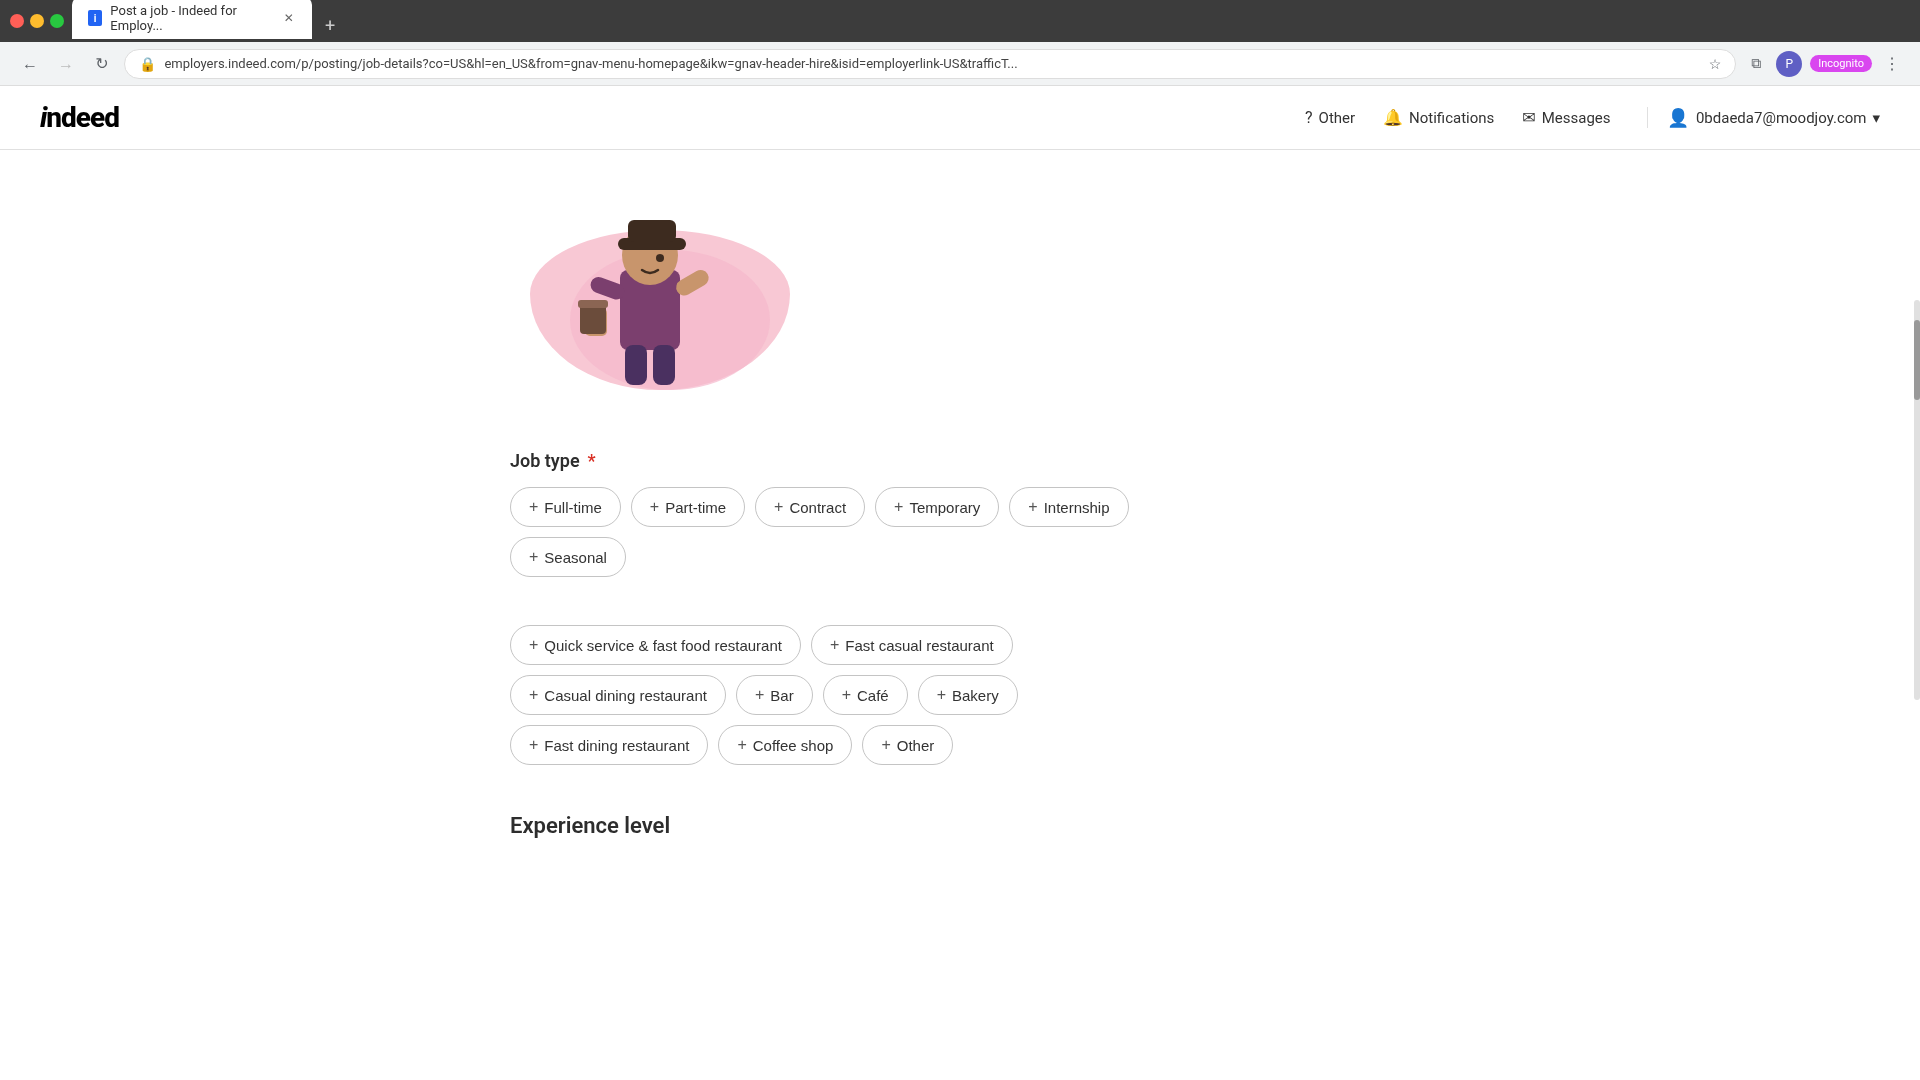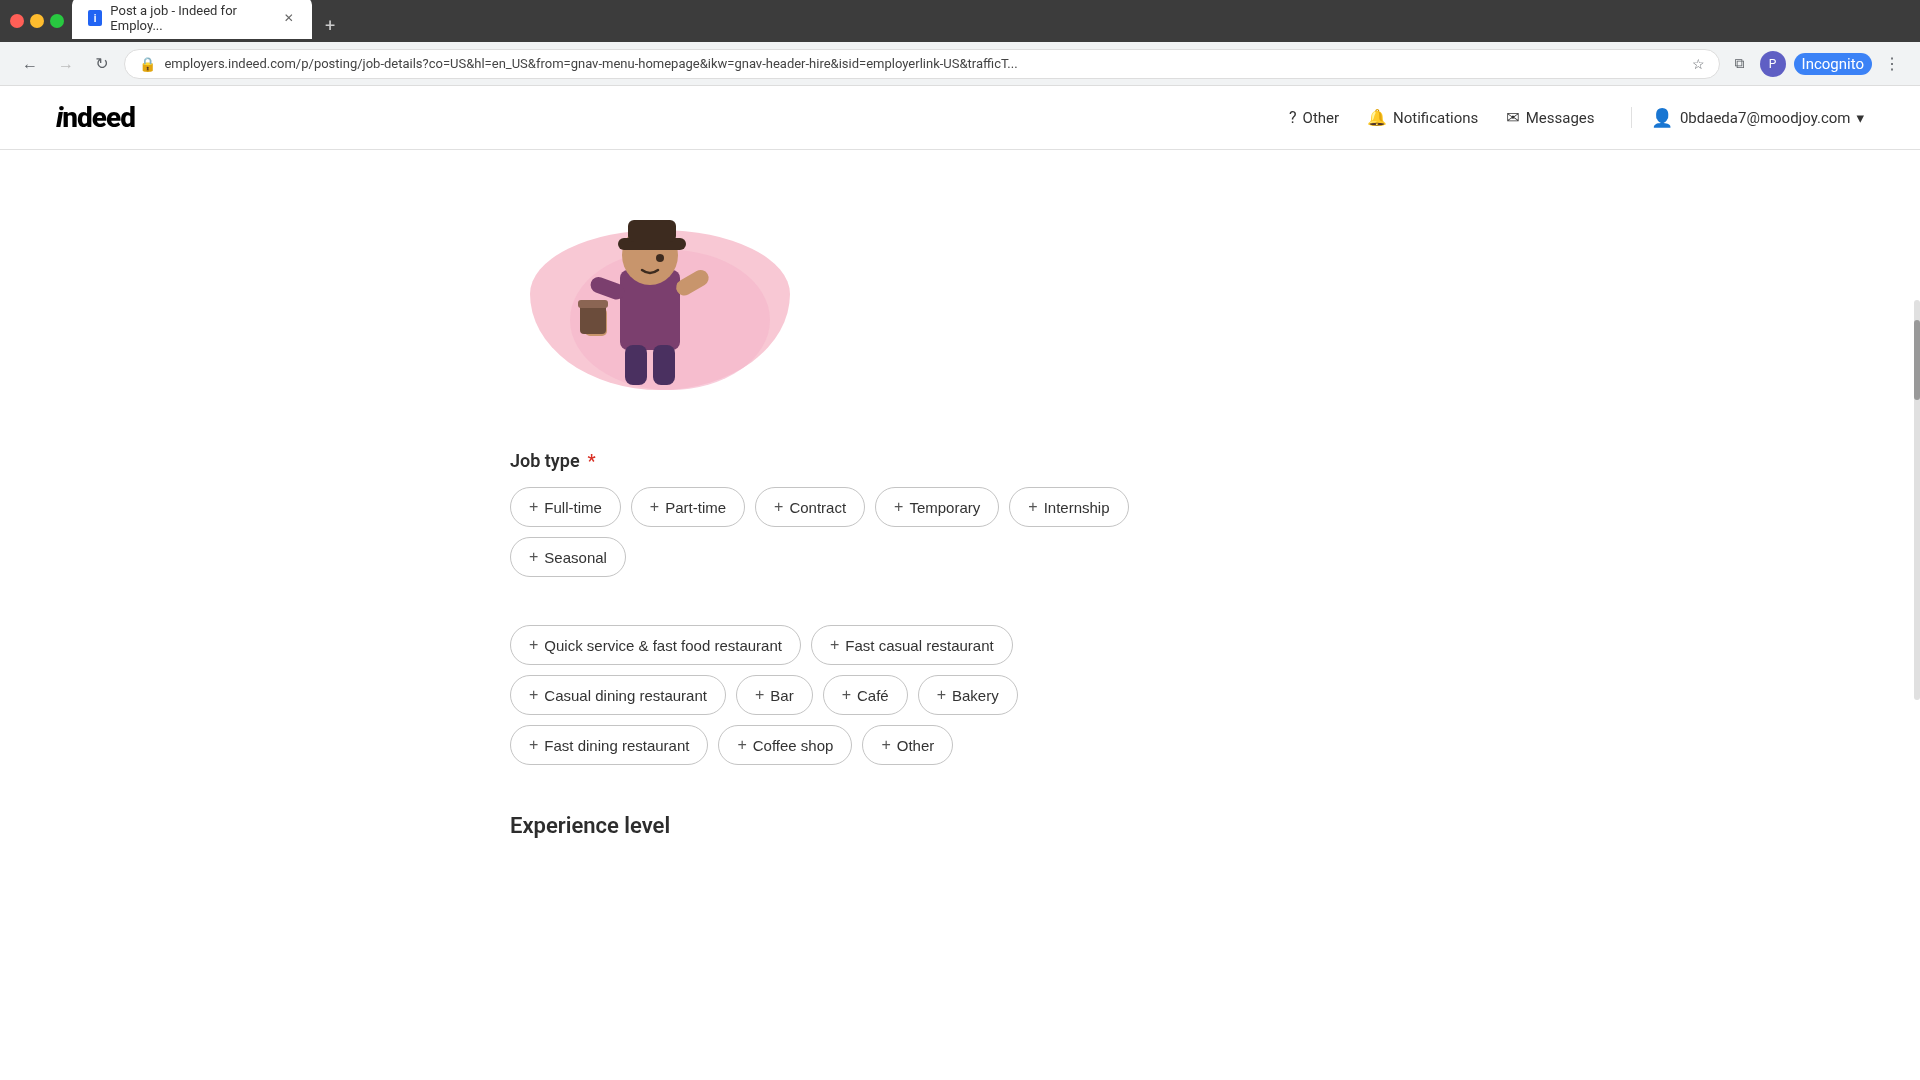--- a/index.html
+++ b/index.html
@@ -19,27 +19,27 @@
     .tab .tab-close { width: 16px; height: 16px; display: flex; align-items: center; justify-content: center; border-radius: 50%; cursor: pointer; color: #666; font-size: 12px; margin-left: auto; }
     .tab-new { width: 28px; height: 28px; border-radius: 50%; display: flex; align-items: center; justify-content: center; color: #ccc; font-size: 18px; cursor: pointer; margin-left: 4px; }
     .nav-bar { background: #f1f3f4; display: flex; align-items: center; padding: 6px 16px; gap: 8px; height: 44px; border-bottom: 1px solid #ddd; }
     .nav-btn { width: 28px; height: 28px; border-radius: 50%; border: none; background: transparent; cursor: pointer; display: flex; align-items: center; justify-content: center; color: #5f6368; font-size: 16px; }
     .nav-btn.disabled { color: #bbb; cursor: default; }
     .address-bar { flex: 1; background: #fff; border: 1px solid #ddd; border-radius: 20px; padding: 6px 14px; font-size: 13px; color: #333; display: flex; align-items: center; gap: 8px; }
     .address-bar .url-text { flex: 1; color: #444; font-size: 13px; white-space: nowrap; overflow: hidden; text-overflow: ellipsis; }
     .address-icons { display: flex; gap: 6px; align-items: center; color: #5f6368; font-size: 14px; }
     .profile-area { display: flex; gap: 8px; align-items: center; }
     .chrome-icon { width: 24px; height: 24px; border-radius: 50%; display: flex; align-items: center; justify-content: center; cursor: pointer; color: #5f6368; font-size: 16px; }
-    .incognito-badge { background: #3b82f6; color: white; font-size: 15px; padding: 2px 8px; border-radius: 12px; }
+    .incognito-badge { background: #d946ef; color: white; font-size: 11px; padding: 2px 8px; border-radius: 12px; }
 
     
     .indeed-page { background: #fff; min-height: 1000px; }
 
     
-    .indeed-header { display: flex; align-items: center; padding: 0 56px; height: 64px; border-bottom: 1px solid #e0e0e0; }
+    .indeed-header { display: flex; align-items: center; padding: 0 40px; height: 64px; border-bottom: 1px solid #e0e0e0; }
     .indeed-logo { font-size: 28px; font-weight: 700; color: #2164f3; letter-spacing: -1px; margin-right: auto; }
     .indeed-logo span { color: #2164f3; }
     .header-nav { display: flex; align-items: center; gap: 28px; }
     .header-nav-item { display: flex; align-items: center; gap: 6px; font-size: 15px; color: #333; cursor: pointer; text-decoration: none; }
     .header-user { display: flex; align-items: center; gap: 6px; font-size: 15px; color: #333; cursor: pointer; border-left: 1px solid #e0e0e0; padding-left: 20px; margin-left: 8px; }
 
     
     .main-content { display: flex; justify-content: center; padding: 0 40px; }
     .form-container { width: 900px; padding: 40px 0; }
 

